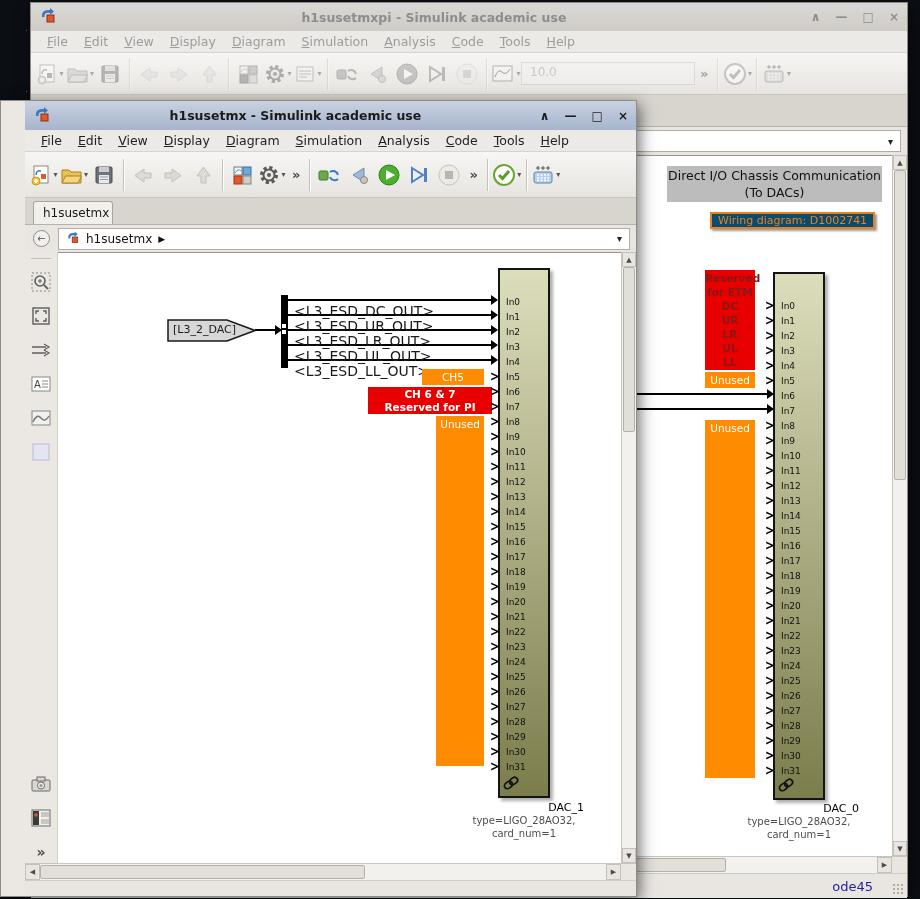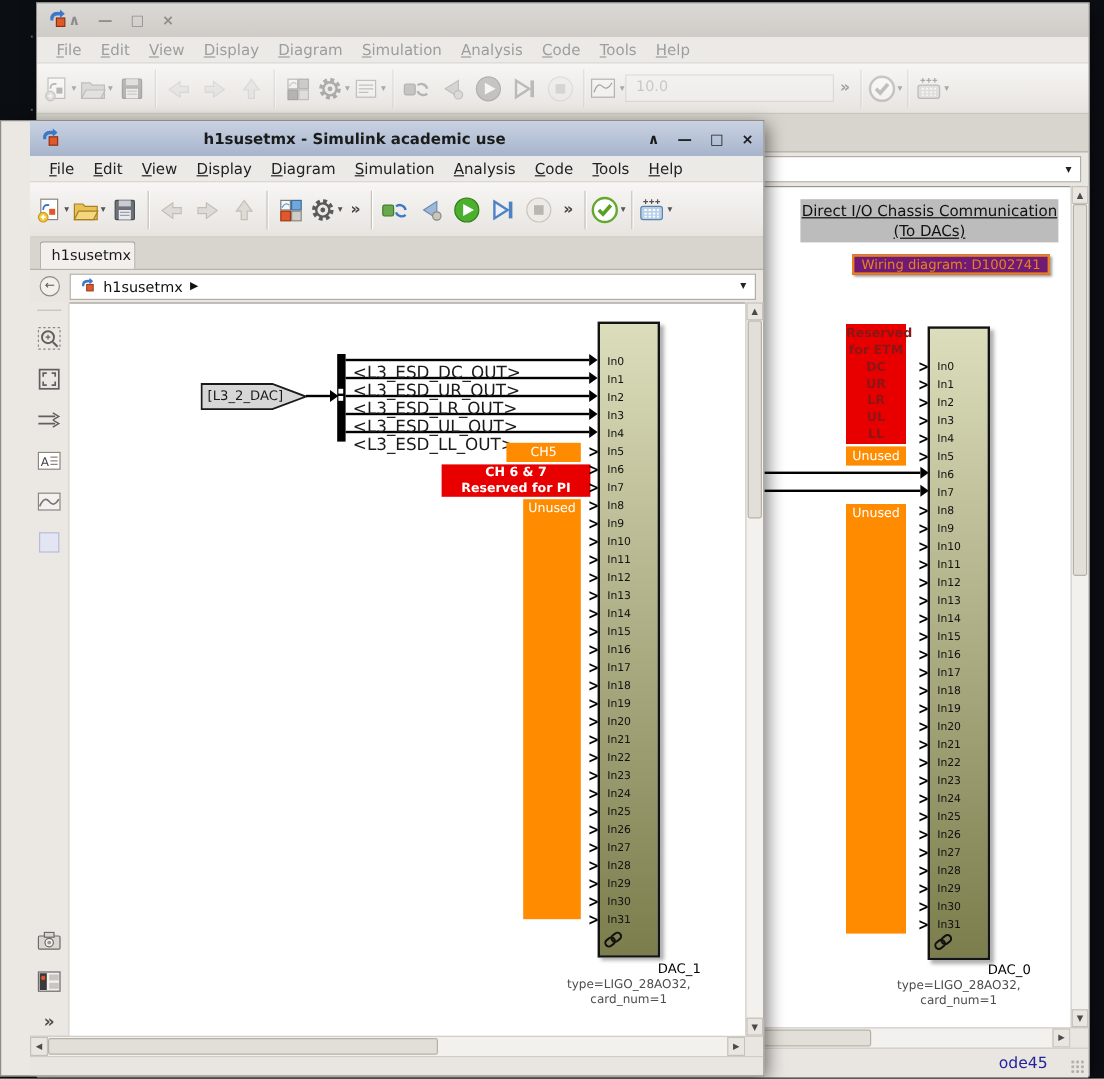--- a/index.html
+++ b/index.html
@@ -83,22 +83,22 @@
   .dac { position:absolute; width:52px; background:linear-gradient(#dcddbb,#7c7d4c); border:2px solid #141414; box-shadow:3px 3px 3px rgba(110,110,110,.55); padding-top:25px; }
   .port-row { height:15px; position:relative; font-size:9px; line-height:15px; color:#111; padding-left:6px; white-space:nowrap; }
   .port-row .chev { position:absolute; left:-10px; top:-1px; font-size:11px; font-weight:bold; color:#000; transform:scaleY(1.25); }
   .linkbadge { position:absolute; left:3px; bottom:2px; }
   .blk-caption { position:absolute; text-align:center; }
   .blk-name { font-size:11px; color:#000;text-align:right; }
   .blk-desc { font-size:10px; color:#4d4d4d; line-height:13px; }
 
   .note-orange { position:absolute; background:#ff8c00; color:#fff; text-align:center; font-size:10.5px; }
   .note-red { position:absolute; background:#e80000; color:#fff; text-align:center; font-size:10.5px;font-weight:bold; }
-  .heading-box { position:absolute; background:#bcbcbc; color:#111; text-align:center; font-size:12.5px; line-height:17px; padding-top:1px;text-decoration:underline; }
-  .wiring-note { position:absolute; background:#701a75; border:2px solid #e8821e; color:#e8821e; font-size:11px; padding:0 6px; box-shadow:2px 2px 2px rgba(90,90,90,.6); white-space:nowrap; }
+  .heading-box { position:absolute; background:#bcbcbc; color:#111; text-align:center; font-size:12.5px; line-height:17px; padding-top:1px; }
+  .wiring-note { position:absolute; background:#0c4a6e; border:2px solid #e8821e; color:#e8821e; font-size:11px; padding:0 6px; box-shadow:2px 2px 2px rgba(90,90,90,.6); white-space:nowrap; }
   .demux { position:absolute; width:7px; background:#000; }
   .demux i { position:absolute; left:1px; width:4px; height:4px; background:#fff; }
   .fromtag { position:absolute; width:90px; height:23px; }
   .fromtag .ft-label { position:absolute; left:6px; top:4px; font-size:11px; color:#1a1a1a; }
   .sig { position:absolute; left:236px; font-size:14px; color:#1a1a1a; white-space:nowrap; }
   .sig:nth-of-type(1){ top:50px; } .sig:nth-of-type(2){ top:65px; }
   .sig:nth-of-type(3){ top:80px; } .sig:nth-of-type(4){ top:95px; }
   .sig:nth-of-type(5){ top:110px; }
   .rline { display:block; line-height:14px; }
 </style>
@@ -108,20 +108,21 @@
 <div id="screen">
 
   <div class="window back">
     <div class="titlebar">
       <span>
         <svg width="18" height="18" viewBox="0 0 18 18">
             <rect x="8" y="9" width="7" height="7" fill="#e0592b" stroke="#8a3214"></rect>
             <path d="M3 11 q-1 -8 8 -7 l0 -2 4 3.5 -4 3.5 0 -2 q-6 -1 -5.5 4 z" fill="#3c78c8"></path>
           </svg>
       </span>
+      <span class="tb-title">h1susetmxpi - Simulink academic use</span>
       <span class="tb-controls">
         <span>∧</span>
         <span>—</span>
         <span>□</span>
         <span>×</span>
       </span>
     </div>
     <div class="menubar">
 
     <span class="mi">File</span>

